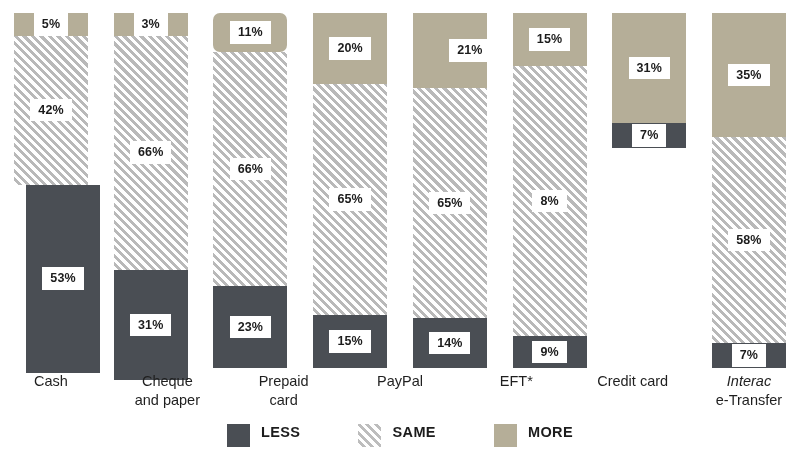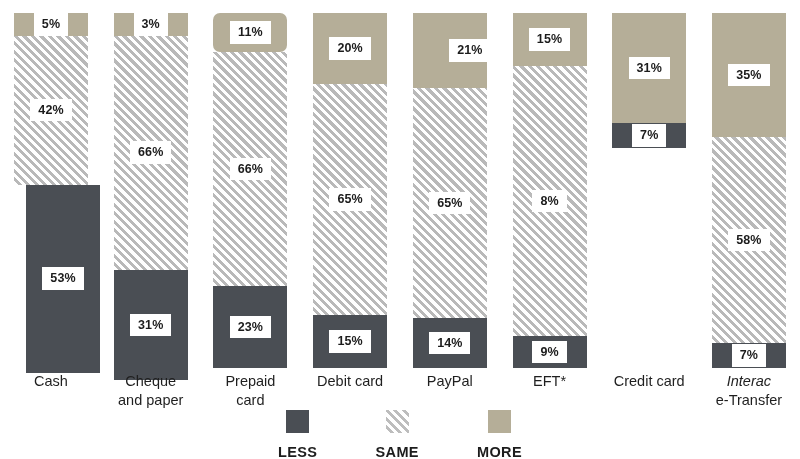--- a/index.html
+++ b/index.html
@@ -119,23 +119,21 @@
     top: 420px;
     width: 800px;
     height: 30px;
     display: flex;
     justify-content: center;
     align-items: center;
     gap: 58px;
   }
   .legend-item {
     display: flex;
-    align-items: center;
     gap: 11px;
-    flex-direction: column;
   }
   .legend-swatch {
     width: 23px;
     height: 23px;
     display: block;
   }
   .legend-swatch.less {
     background: #4a4e54;
   }
   .legend-swatch.same {
@@ -267,24 +265,20 @@
     </div>
     <div class="cat-label">
       <div>Cheque</div>
       <div>and paper</div>
     </div>
     <div class="cat-label">
       <div>Prepaid card</div>
 
     </div>
     <div class="cat-label">
-      <div>Debit card</div>
-
-    </div>
-    <div class="cat-label">
       <div>PayPal</div>
 
     </div>
     <div class="cat-label">
       <div>EFT*</div>
 
     </div>
     <div class="cat-label">
       <div>Credit card</div>
 

